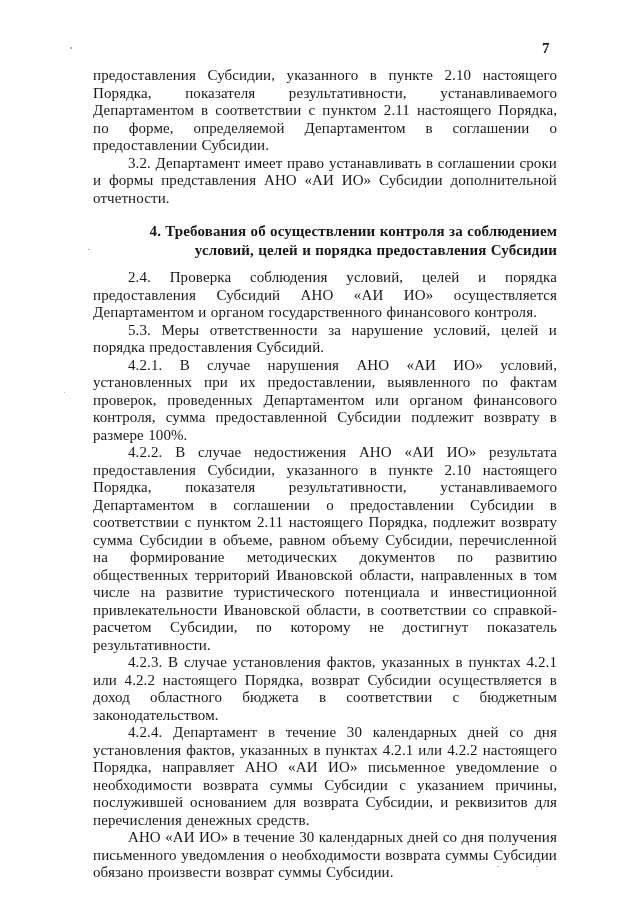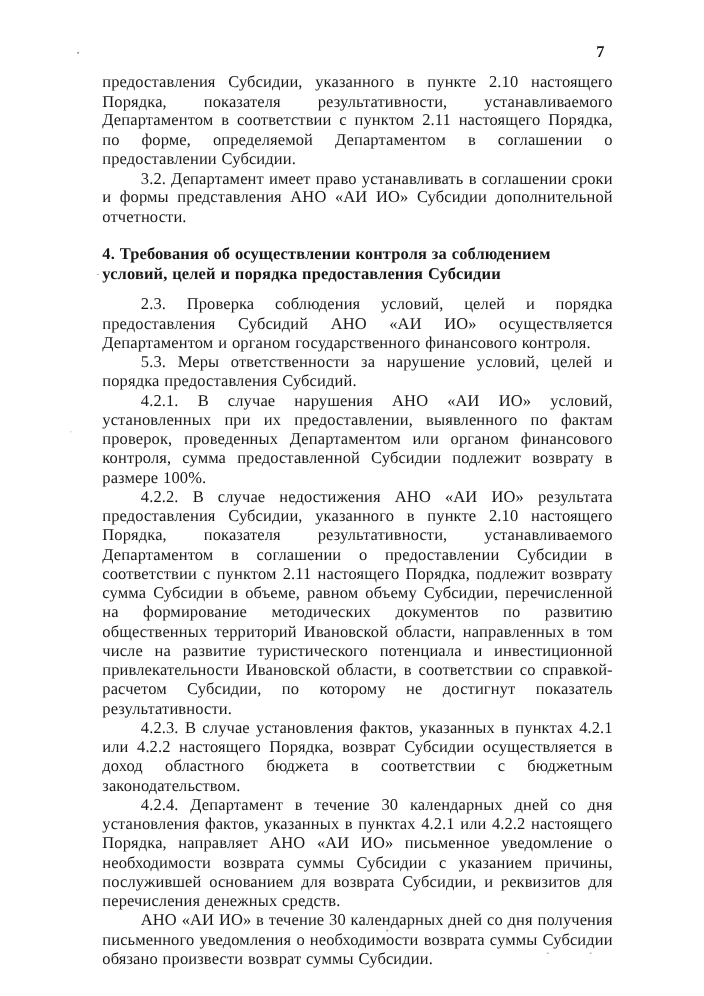--- a/index.html
+++ b/index.html
@@ -41,21 +41,21 @@
     padding: 0;
     text-indent: 35px;
   }
   .doc-body p.no-indent {
     text-indent: 0;
   }
   .section-heading {
     font-size: 15px;
     line-height: 18.5px;
     font-weight: bold;
-    text-align: left;
+    text-align: right;
     margin: 15px 0 10px 0;
     text-indent: 0;
     letter-spacing: 0.1px;
   }
   .section-heading span {
     display: block;
   }
   .speck {
     position: absolute;
     width: 2px;
@@ -81,21 +81,21 @@
 
     <p class="no-indent">предоставления Субсидии, указанного в пункте 2.10 настоящего Порядка, показателя результативности, устанавливаемого Департаментом в соответствии с пунктом 2.11 настоящего Порядка, по форме, определяемой Департаментом в соглашении о предоставлении Субсидии.</p>
 
     <p>3.2. Департамент имеет право устанавливать в соглашении сроки и формы представления АНО «АИ ИО» Субсидии дополнительной отчетности.</p>
 
     <h2 class="section-heading">
       <span>4. Требования об осуществлении контроля за соблюдением</span>
       <span>условий, целей и порядка предоставления Субсидии</span>
     </h2>
 
-    <p>2.3. Проверка соблюдения условий, целей и порядка предоставления Субсидий АНО «АИ ИО» осуществляется Департаментом и органом государственного финансового контроля.</p>
+    <p>2.4. Проверка соблюдения условий, целей и порядка предоставления Субсидий АНО «АИ ИО» осуществляется Департаментом и органом государственного финансового контроля.</p>
 
     <p>5.3. Меры ответственности за нарушение условий, целей и порядка предоставления Субсидий.</p>
 
     <p>4.2.1. В случае нарушения АНО «АИ ИО» условий, установленных при их предоставлении, выявленного по фактам проверок, проведенных Департаментом или органом финансового контроля, сумма предоставленной Субсидии подлежит возврату в размере 100%.</p>
 
     <p>4.2.2. В случае недостижения АНО «АИ ИО» результата предоставления Субсидии, указанного в пункте 2.10 настоящего Порядка, показателя результативности, устанавливаемого Департаментом в соглашении о предоставлении Субсидии в соответствии с пунктом 2.11 настоящего Порядка, подлежит возврату сумма Субсидии в объеме, равном объему Субсидии, перечисленной на формирование методических документов по развитию общественных территорий Ивановской области, направленных в том числе на развитие туристического потенциала и инвестиционной привлекательности Ивановской области, в соответствии со справкой-расчетом Субсидии, по которому не достигнут показатель результативности.</p>
 
     <p>4.2.3. В случае установления фактов, указанных в пунктах 4.2.1 или 4.2.2 настоящего Порядка, возврат Субсидии осуществляется в доход областного бюджета в соответствии с бюджетным законодательством.</p>
 
     <p>4.2.4. Департамент в течение 30 календарных дней со дня установления фактов, указанных в пунктах 4.2.1 или 4.2.2 настоящего Порядка, направляет АНО «АИ ИО» письменное уведомление о необходимости возврата суммы Субсидии с указанием причины, послужившей основанием для возврата Субсидии, и реквизитов для перечисления денежных средств.</p>

